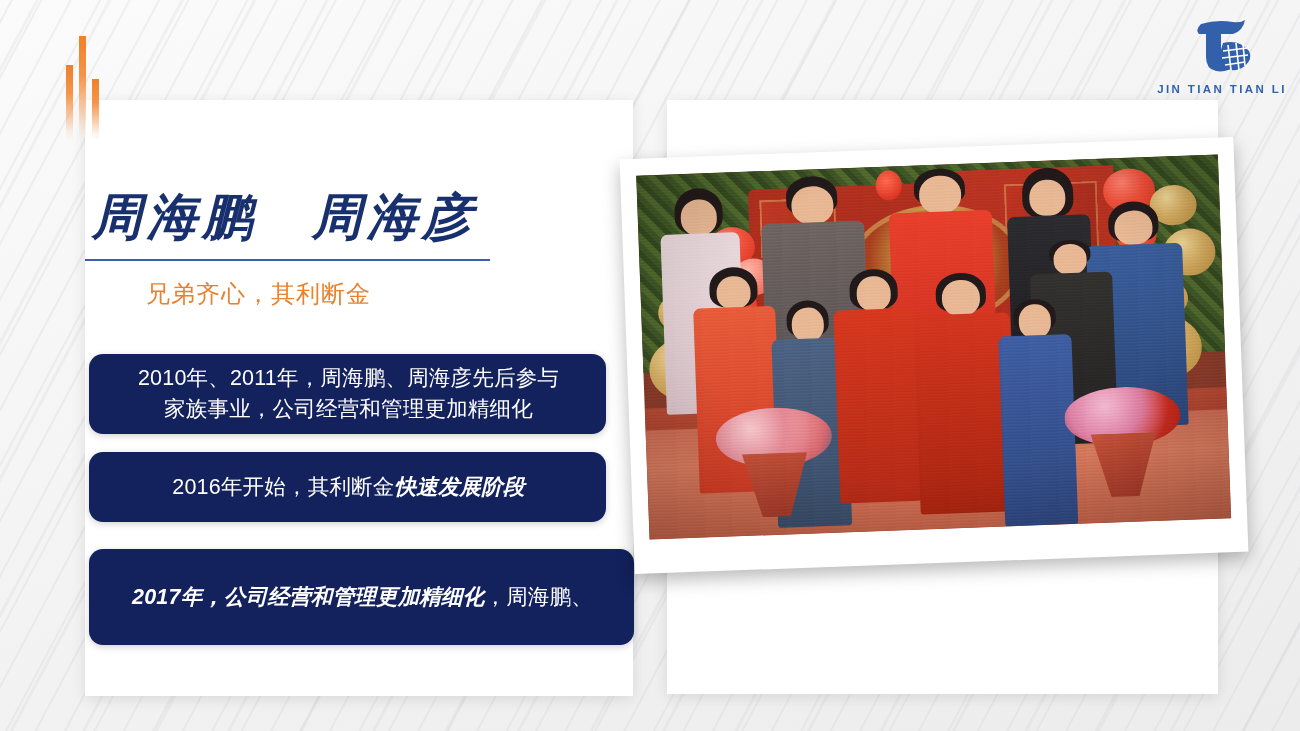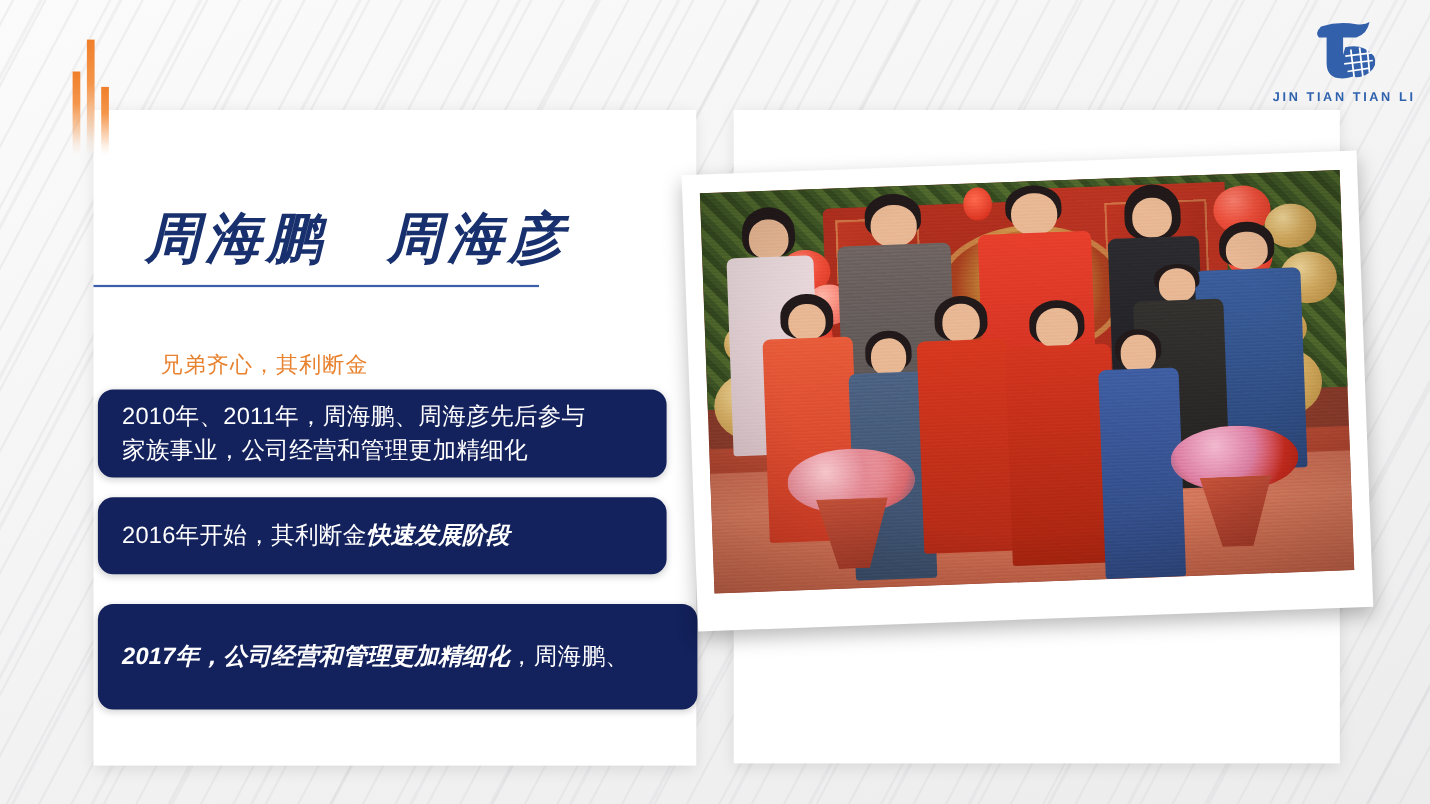--- a/index.html
+++ b/index.html
@@ -92,52 +92,51 @@
   
   #names-heading {
     position:absolute; left:92px; top:184px;
     font-family:"Liberation Serif","DejaVu Serif",serif;
     font-size:50px; font-weight:bold; font-style:italic;
     color:#18306e;
     letter-spacing:5px;
     text-shadow:1px 1px 0 rgba(255,255,255,0.8);
     white-space:nowrap;
     z-index:5;
-    margin-left:40px;
   }
   #names-divider {
     position:absolute; left:85px; top:259px;
     width:405px; height:2px;
     background:#3a5ea8;
     z-index:5;
   }
   #motto {
     position:absolute; left:146px; top:278px;
-    font-size:20px; color:#e8822f;
+    font-size:24px; color:#e8822f;
     letter-spacing:1px;
     z-index:5;
-    margin-top:40px;
   }
 
   
   .info-box {
     position:absolute;
     background:#13215c;
     border-radius:14px;
     color:#ffffff;
     padding:11px 20px 11px 22px;
     z-index:5;
     box-shadow:0 2px 7px rgba(0,0,0,0.18);
     display:flex; flex-direction:column; justify-content:center;
   }
   .info-box .line {
     font-size:21.5px;
     line-height:31px;
     letter-spacing:0.2px;
     white-space:nowrap;
+    text-align:center;
   }
   .info-box b { font-weight:bold;font-style:italic; }
   #box-1 { left:89px; top:354px; width:517px; height:80px; }
   #box-2 { left:89px; top:452px; width:517px; height:70px; }
   #box-3 { left:89px; top:549px; width:545px; height:96px; }
   #box-3 .line { font-size:21.5px; }
 
   
   #photo-frame {
     position:absolute;

